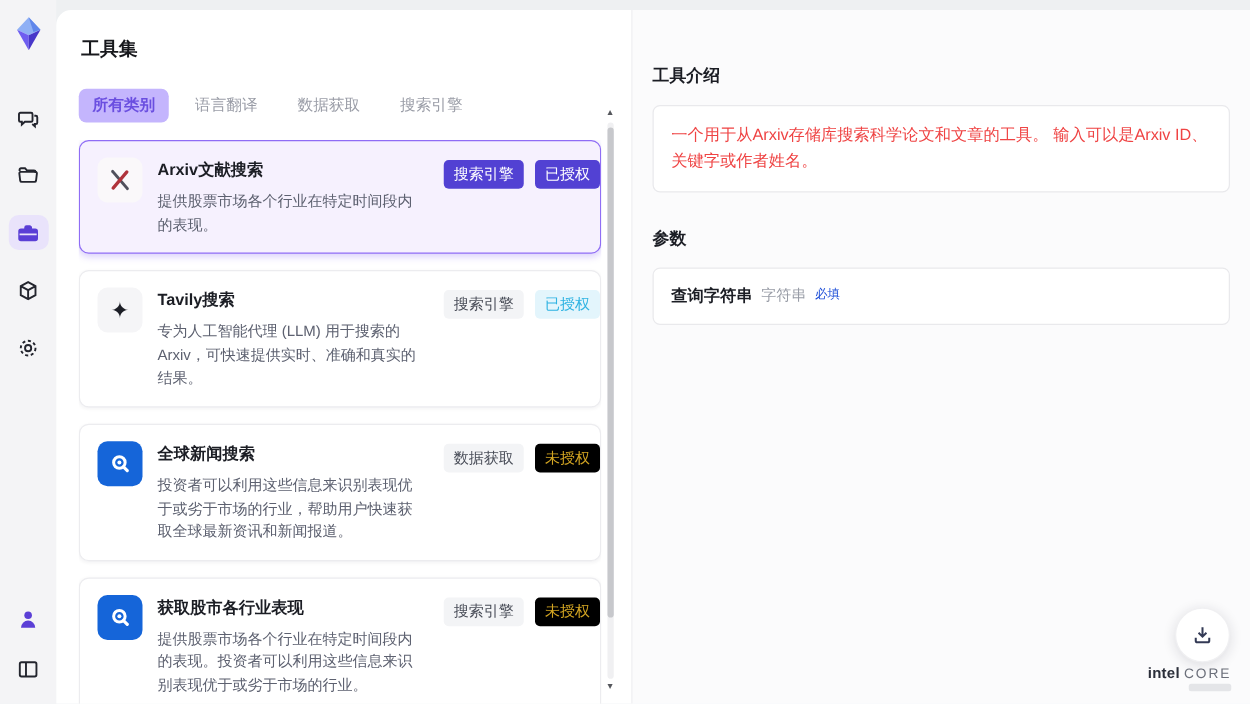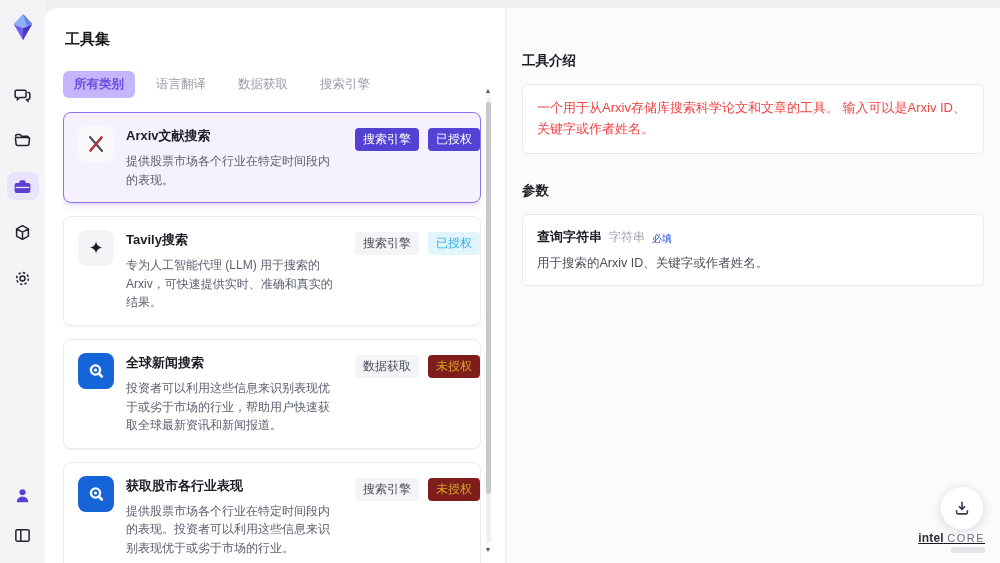--- a/index.html
+++ b/index.html
@@ -36,45 +36,45 @@
   .tile svg { width:22px; height:22px; }
   .tile .glyph { font-size:18px; color:#1c1e26; }
   .tool-text { flex:1; min-width:0; padding-top:1px; }
   .tool-name { font-size:13px; font-weight:bold; color:#1b1d24; }
   .tool-desc { margin-top:7px; font-size:12px; line-height:1.55; color:#5d6170; max-width:215px; }
   .tool-tags { display:flex; gap:9px; align-items:flex-start; padding-top:2px; }
   .tag { font-size:12px; border-radius:4px; padding:3px 8px; white-space:nowrap; }
   .tag-solid-purple { background:#5241d3; color:#fff; }
   .tag-neutral { background:#f3f4f6; color:#4a4e59; }
   .tag-cyan { background:#e3f5fc; color:#2fb3e2; }
-  .tag-amber { background:#7f1d1d; color:#d3a522; }
+  .tag-amber { background:#000000; color:#d3a522; }
 
   
   .list-scrollbar { position:absolute; left:438px; top:78px; bottom:8px; width:10px; display:flex; flex-direction:column; align-items:center; }
   .scroll-arrow { font-size:7px; color:#55575c; line-height:10px; }
   .scroll-track { flex:1; width:5px; background:#f0f0f2; border-radius:3px; position:relative; margin:2px 0; }
   .scroll-thumb { position:absolute; top:4px; left:0; width:5px; height:88%; background:#c7c8cc; border-radius:3px; }
 
   
   .detail-pane { flex:1; background:#fbfbfc; border-left:1px solid #efeff2; padding:16px 16px 0 16px; position:relative; }
   .detail-title { font-size:15px; font-weight:bold; margin:6px 0 0 0; }
   .section-heading { font-size:13.5px; font-weight:bold; margin-top:28px; color:#1b1d24; }
   .detail-box { margin-top:14px; background:#fff; border:1px solid #e9e9ec; border-radius:6px; padding:13px 14px; }
   .intro-text { font-size:13px; color:#ef4444; line-height:1.6; }
-  .param-line { display:flex; align-items:flex-end; gap:7px; }
+  .param-line { display:flex; align-items:flex-start; gap:7px; }
   .param-name { font-size:13px; font-weight:bold; color:#1b1d24; }
   .param-type { font-size:12px; color:#989ca6; }
   .param-required { font-size:10px; color:#1d4ed8; }
   .param-desc { margin-top:9px; font-size:12.5px; color:#4a4e59; }
 
   
   .fab { position:absolute; right:16px; bottom:33px; width:44px; height:44px; border-radius:50%; background:#fff; border:1px solid #f0f0f2; box-shadow:0 2px 10px rgba(30,30,50,.14); display:flex; align-items:center; justify-content:center; cursor:pointer; }
   .fab svg { width:18px; height:18px; stroke:#333a55; stroke-width:1.8; fill:none; }
   .brand { position:absolute; right:15px; bottom:10px; text-align:right; line-height:1.1; }
-  .brand-row { font-size:12px;text-decoration:underline; }
+  .brand-row { font-size:12px; }
   .brand-intel { font-weight:bold; color:#2b2f3a; letter-spacing:.2px; }
   .brand-core { font-weight:400; color:#6b6f7a; letter-spacing:1.5px; font-size:11px; }
   .brand-sub { height:6px; width:34px; margin-left:auto; margin-top:2px; background:#e4e5e8; border-radius:2px; }
 </style>
 </head>
 <body>
 
 <div class="screen">
 
   <div class="sidebar">
@@ -221,21 +221,20 @@
       <div class="detail-box">
         <div class="intro-text">一个用于从Arxiv存储库搜索科学论文和文章的工具。 输入可以是Arxiv ID、关键字或作者姓名。</div>
       </div>
       <div class="section-heading">参数</div>
       <div class="detail-box">
         <div class="param-line">
           <span class="param-name">查询字符串</span>
           <span class="param-type">字符串</span>
           <span class="param-required">必填</span>
         </div>
-        <div class="param-desc">用于搜索的Arxiv ID、关键字或作者姓名。</div>
       </div>
     </div>
   </div>
 
   <div class="fab">
     <svg viewBox="0 0 20 20">
       <path d="M10 3 v8 M6.5 8 L10 11.5 L13.5 8 M4 12.5 v2.5 a1.5 1.5 0 0 0 1.5 1.5 h9 a1.5 1.5 0 0 0 1.5 -1.5 v-2.5"></path>
     </svg>
   </div>
   <div class="brand">

